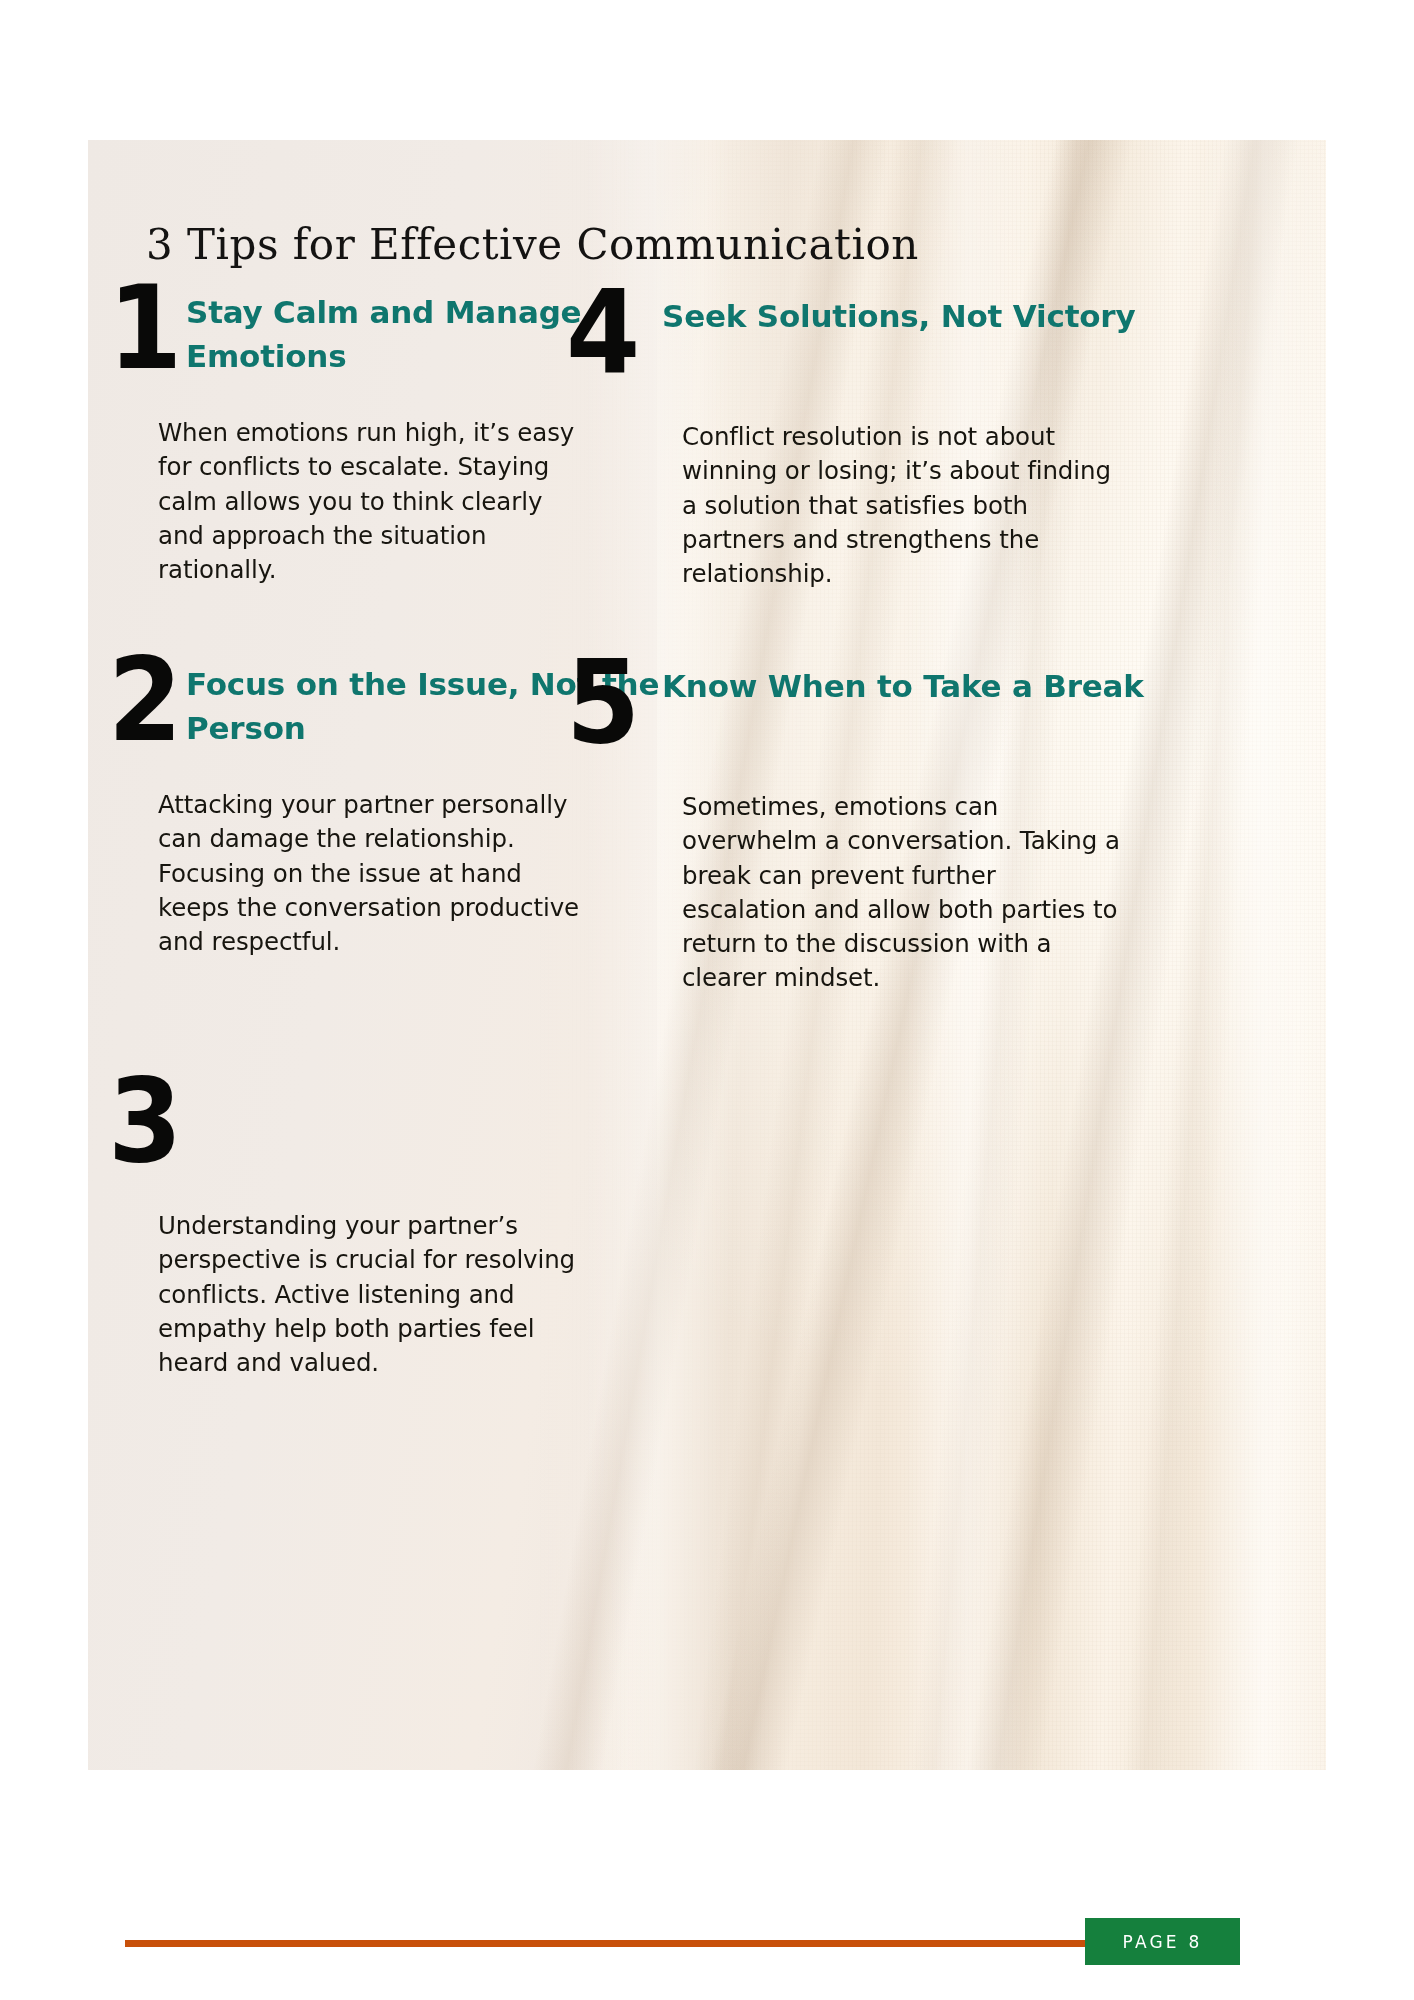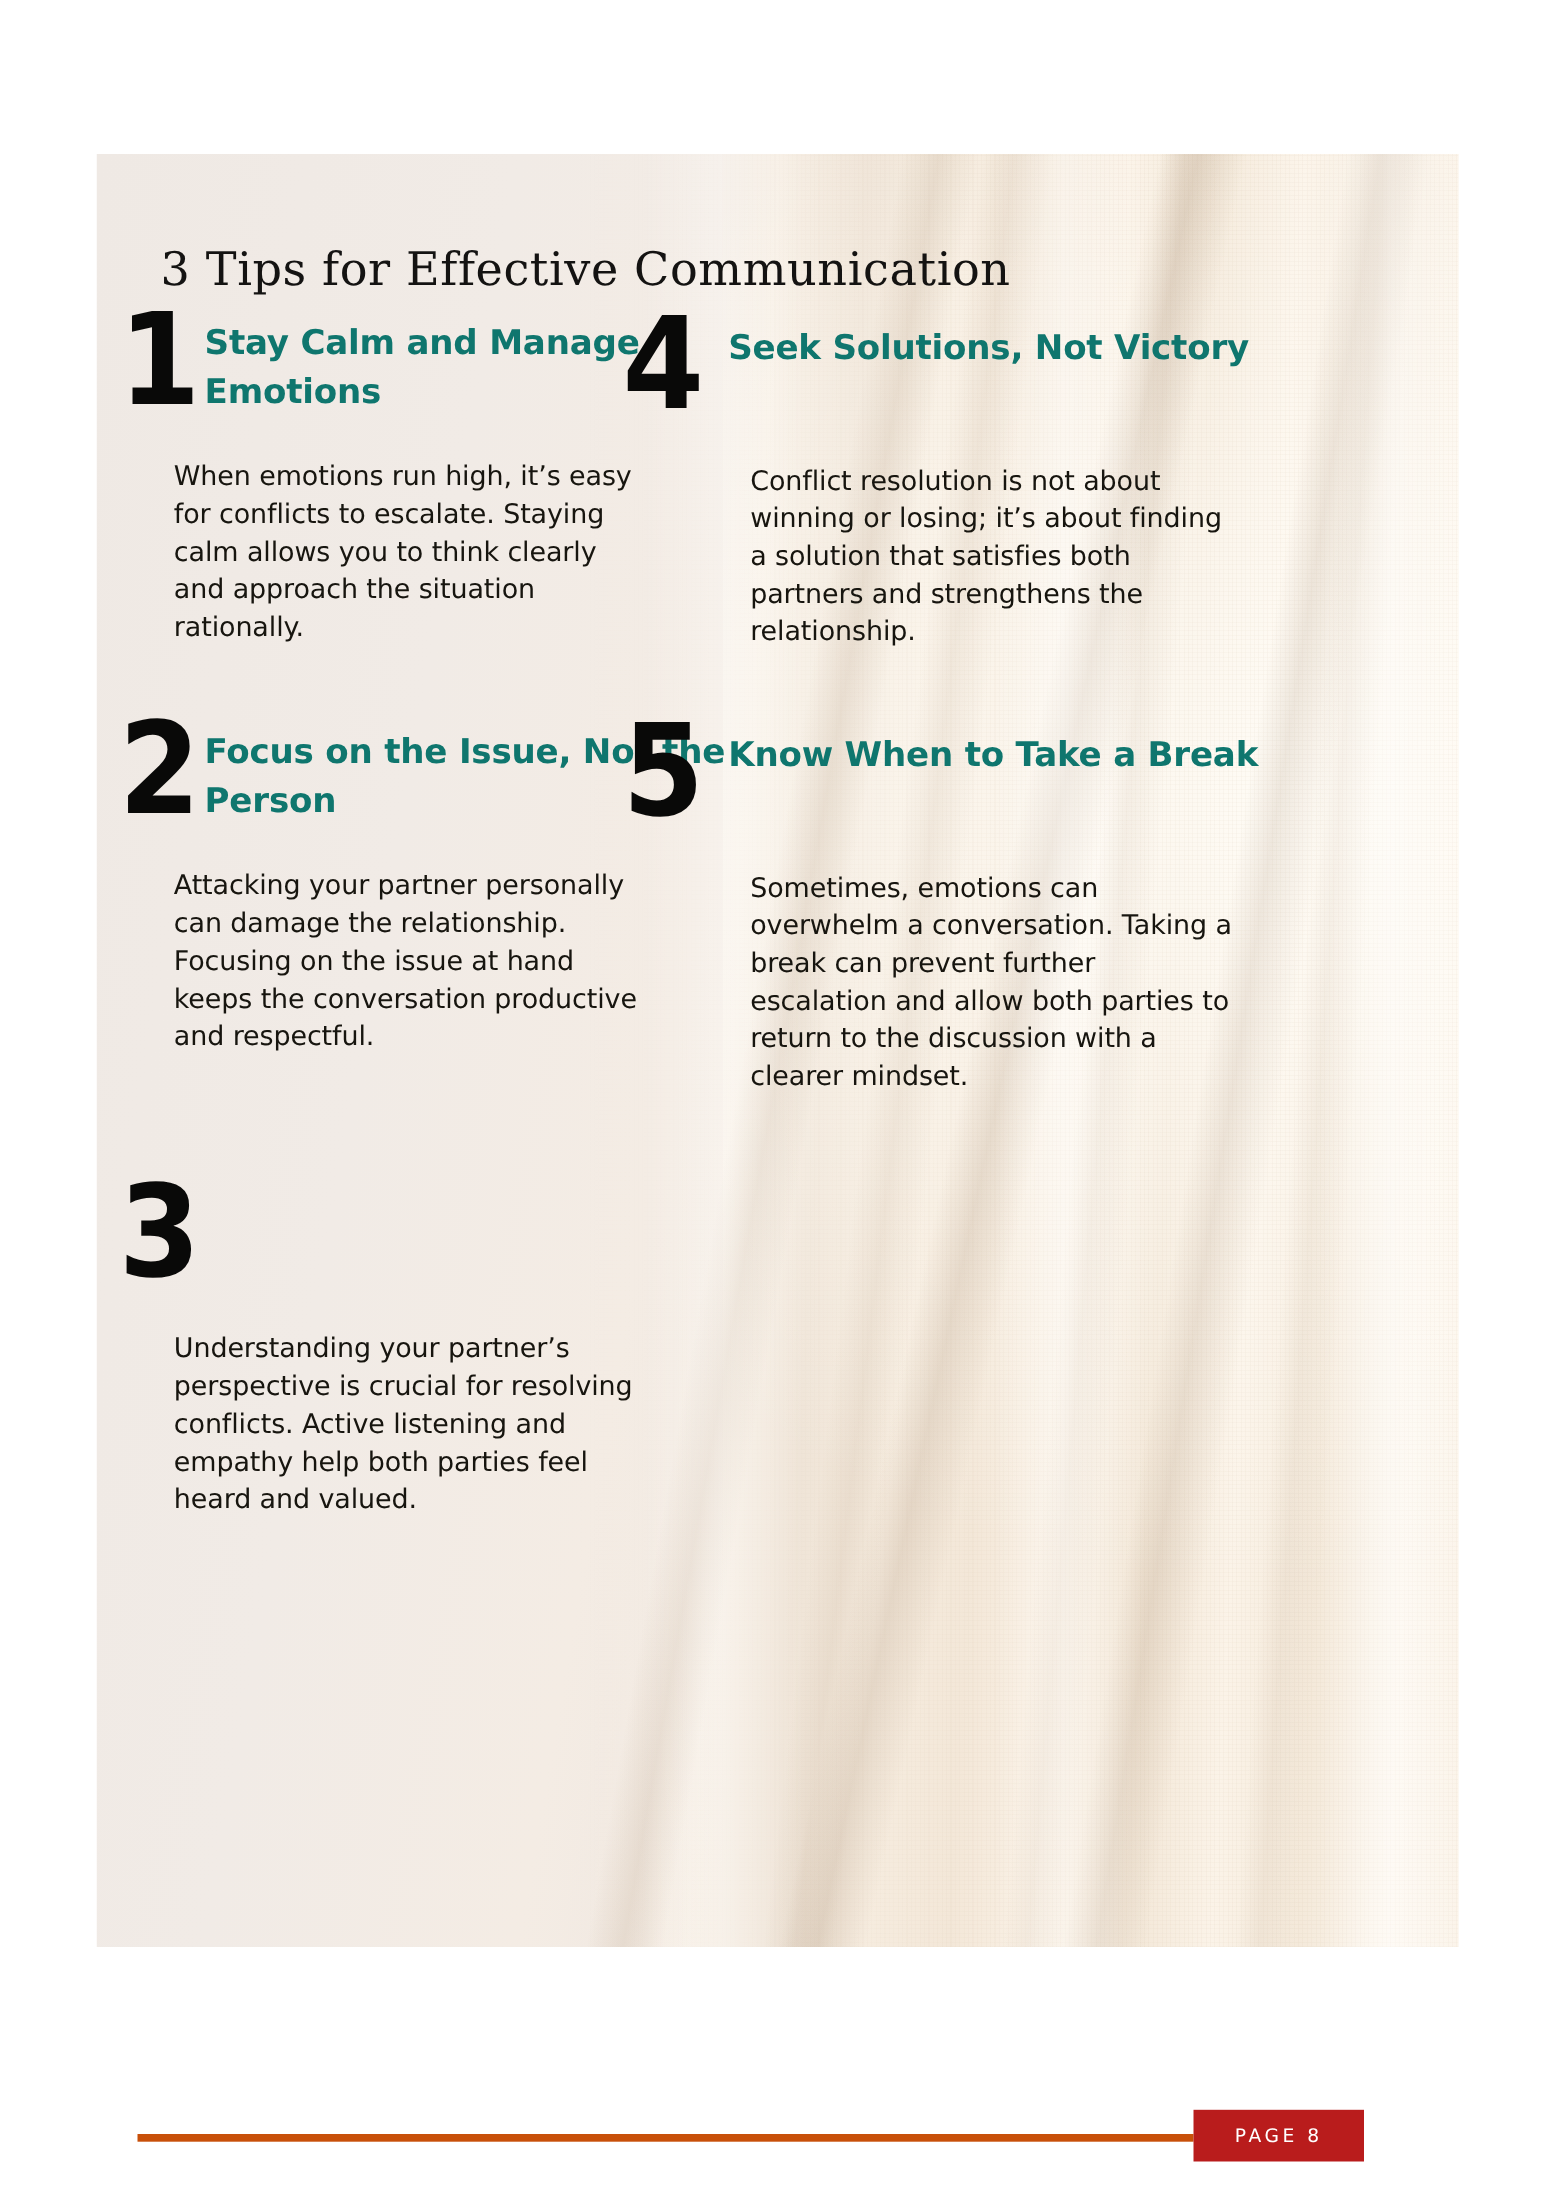--- a/index.html
+++ b/index.html
@@ -177,21 +177,21 @@
   .footer-rule {
     position:absolute;
     left:125px; top:60px;
     width:960px; height:7px;
     background:#c8500a;
   }
   .page-badge {
     position:absolute;
     left:1085px; top:38px;
     width:155px; height:47px;
-    background:#b91c1c;
+    background:#15803d;
     display:flex; align-items:center; justify-content:center;
   }
   .page-badge span {
     font-family:"DejaVu Sans", sans-serif;
     font-size:17px;
     font-weight:400;
     letter-spacing:3.2px;
     color:#ffffff;
   }
 </style>

